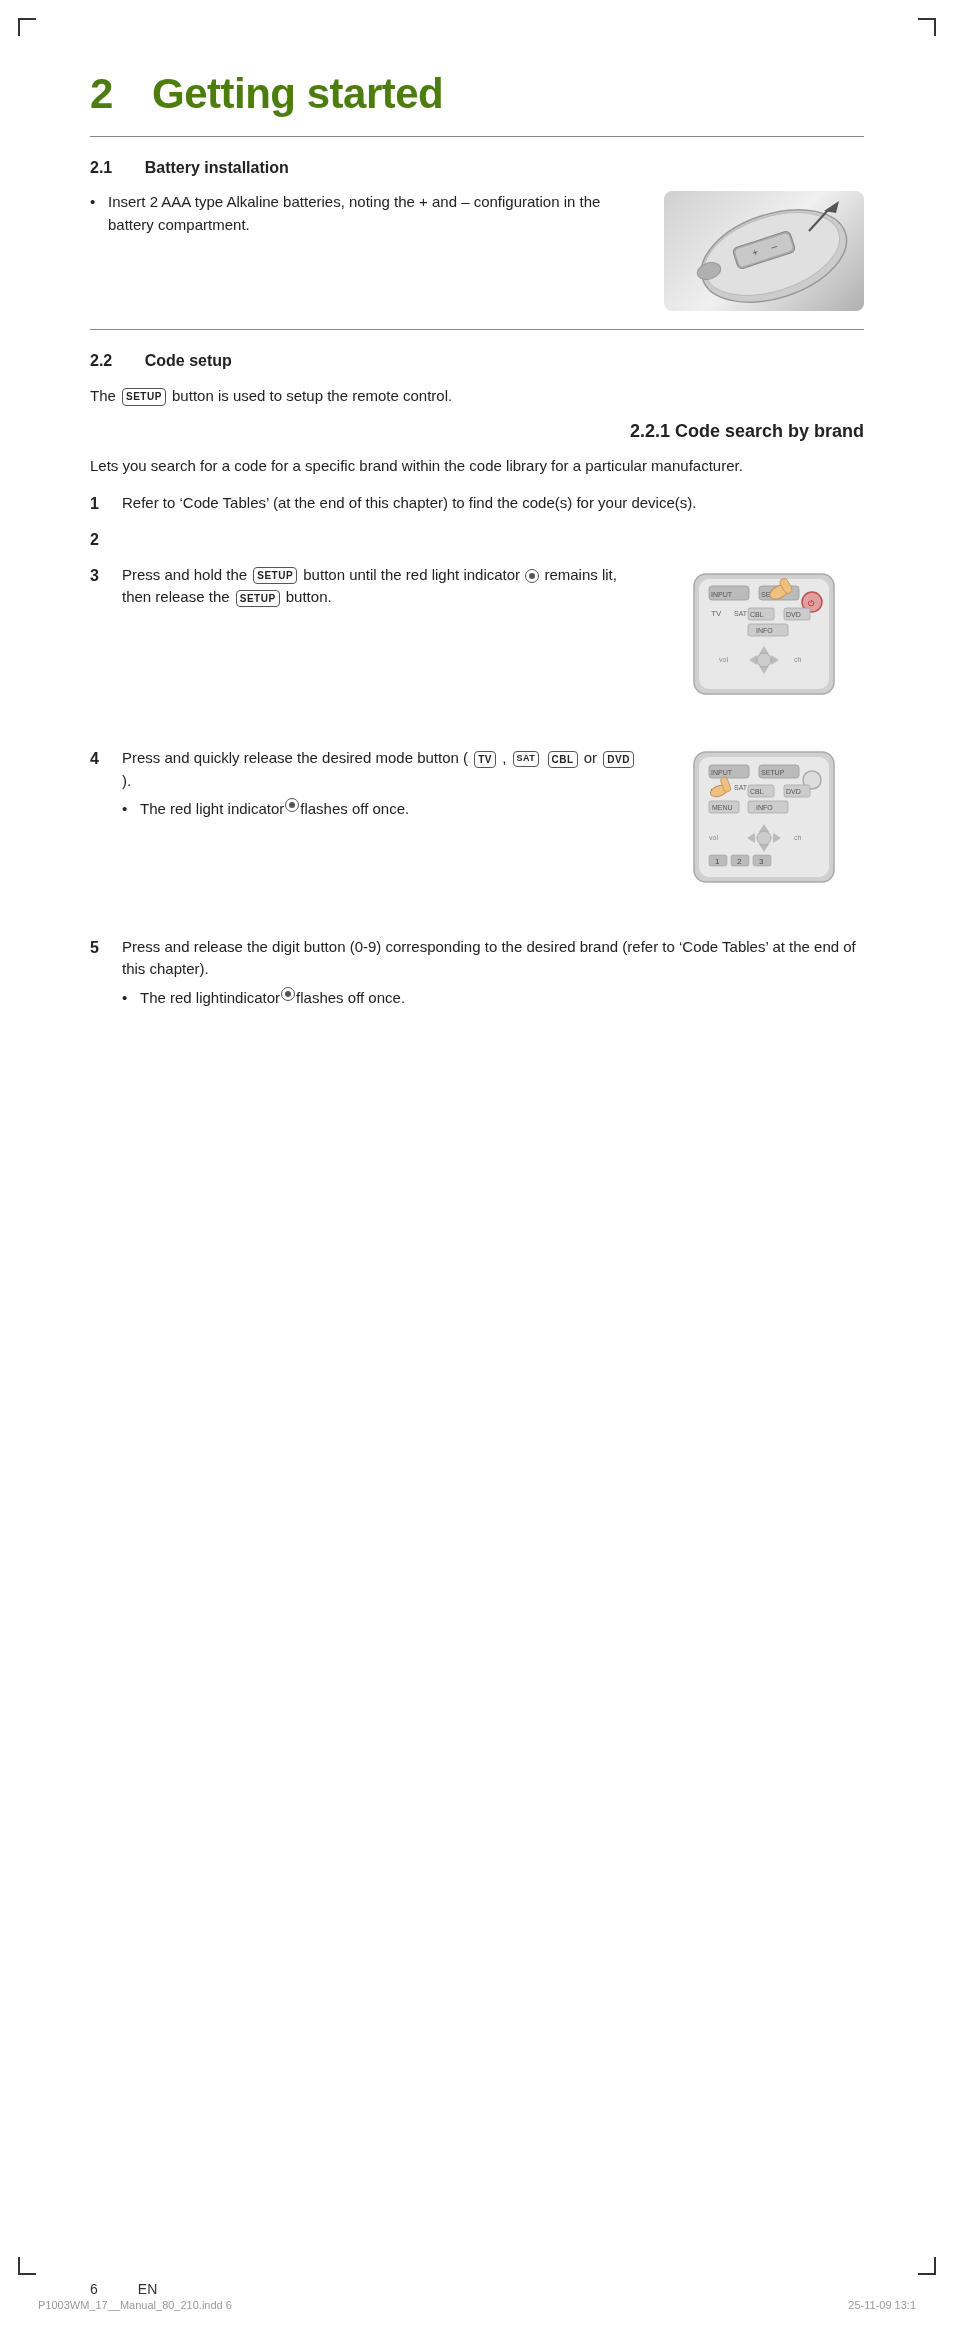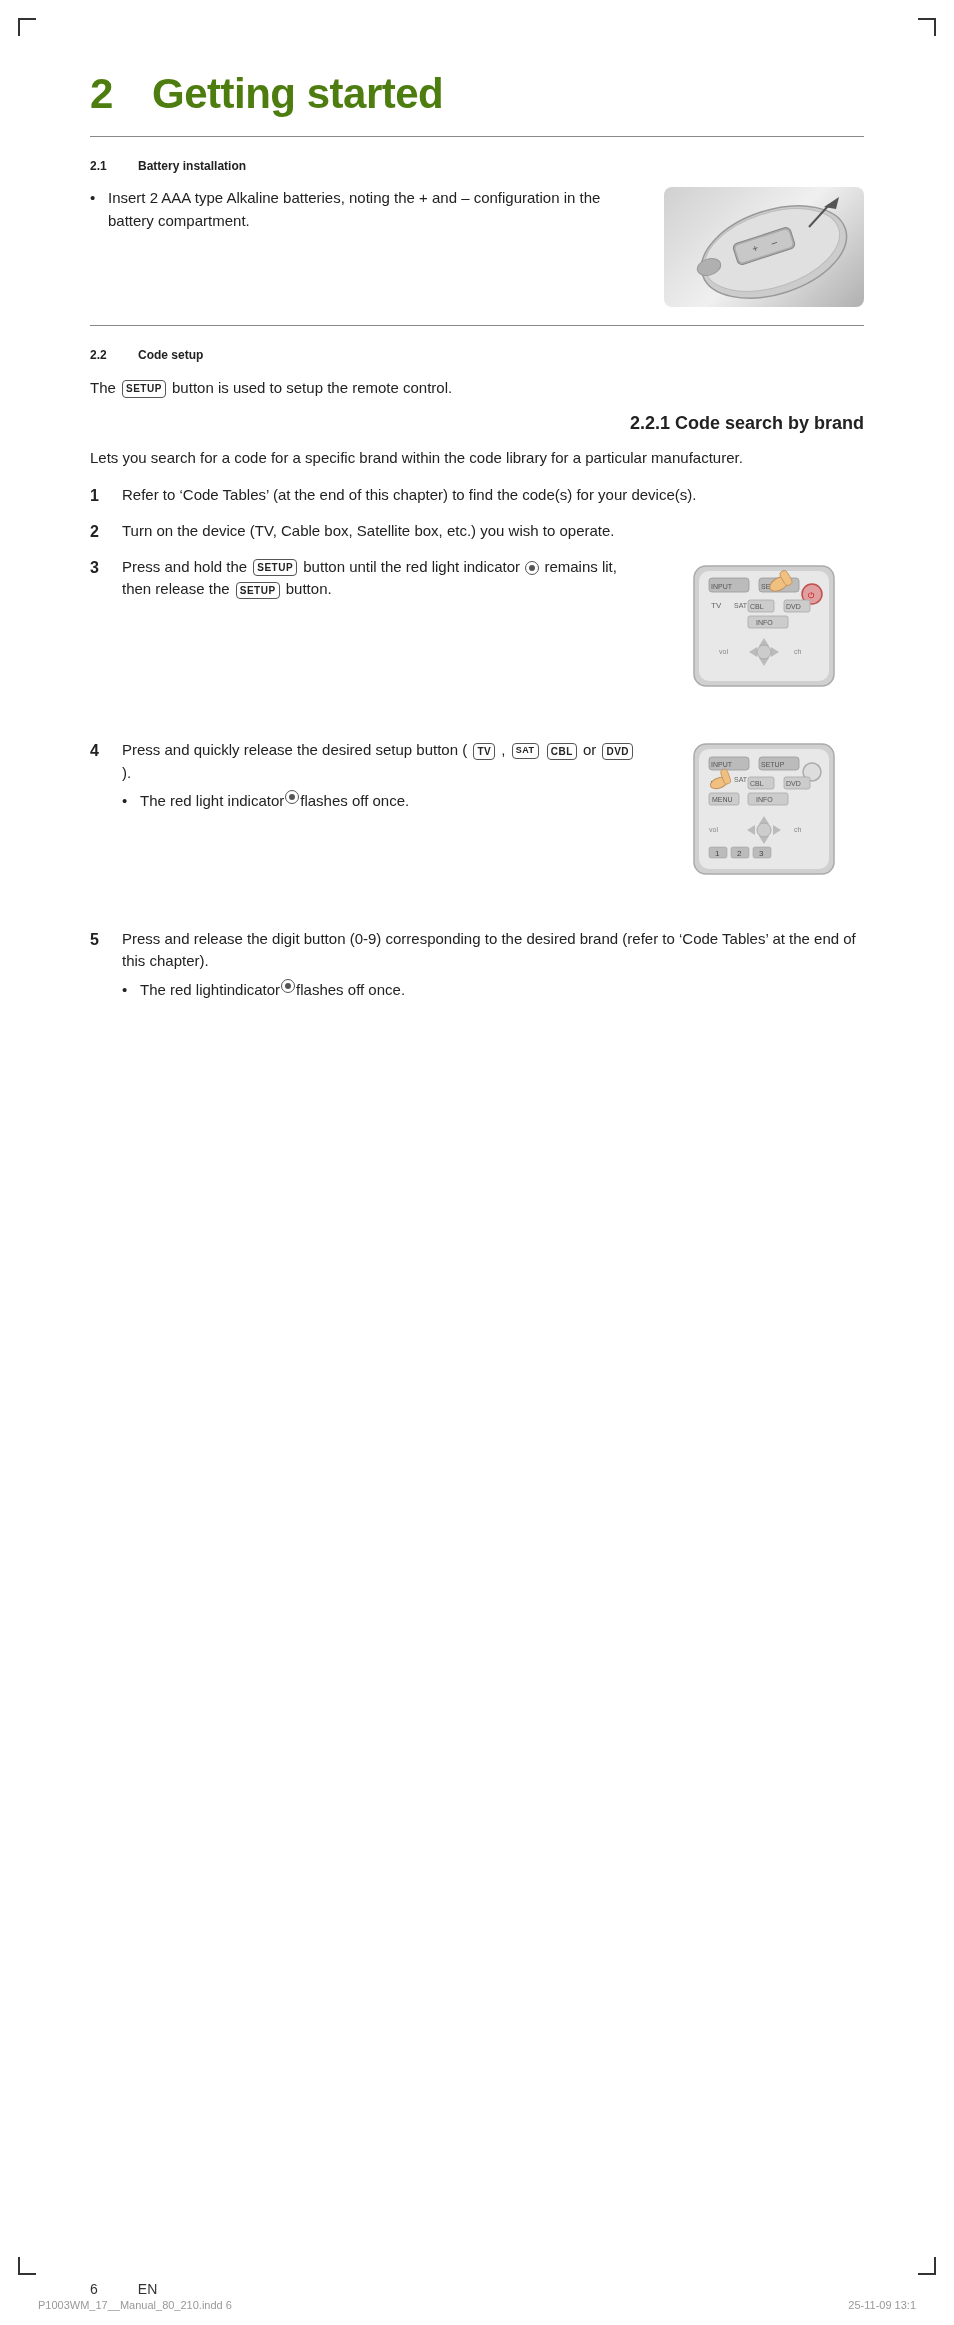--- a/index.html
+++ b/index.html
@@ -51,21 +51,21 @@
 
     
     .divider {
       border: none;
       border-top: 1.5px solid #888;
       margin: 18px 0 22px 0;
     }
 
     
     .section-heading {
-      font-size: 12px;
+      font-size: 16px;
       font-weight: bold;
       margin-bottom: 14px;
       margin-top: 4px;
     }
 
     .section-number {
       margin-right: 28px;
     }
 
     .subsection-heading {
@@ -361,23 +361,20 @@
 
     <li>
       <span class="list-num">1</span>
       <div class="list-content">
         <span>Refer to ‘Code Tables’ (at the end of this chapter) to find the code(s) for your device(s).</span>
       </div>
     </li>
 
     <li>
       <span class="list-num">2</span>
-      <div class="list-content">
-        <span>Turn on the device (TV, Cable box, Satellite box, etc.) you wish to operate.</span>
-      </div>
     </li>
 
     <li>
       <span class="list-num">3</span>
       <div class="list-content">
         <div class="step3-area">
           <div class="step3-text">
             <span>Press and hold the </span>
             <span class="badge">SETUP</span>
             <span> button until the red light indicator </span>
@@ -426,21 +423,21 @@
           </div>
         </div>
       </div>
     </li>
 
     <li>
       <span class="list-num">4</span>
       <div class="list-content">
         <div class="step4-area">
           <div class="step4-text">
-            <span>Press and quickly release the desired setup button (</span>
+            <span>Press and quickly release the desired mode button (</span>
             <span class="badge">TV</span>
             <span>, </span>
             <span class="badge" style="font-size:9px;">SAT</span>
             <span class="badge">CBL</span>
             <span> or </span>
             <span class="badge">DVD</span>
             <span>).</span>
             <ul class="sub-bullet">
               <li>
                 <span>The red light indicator </span>

